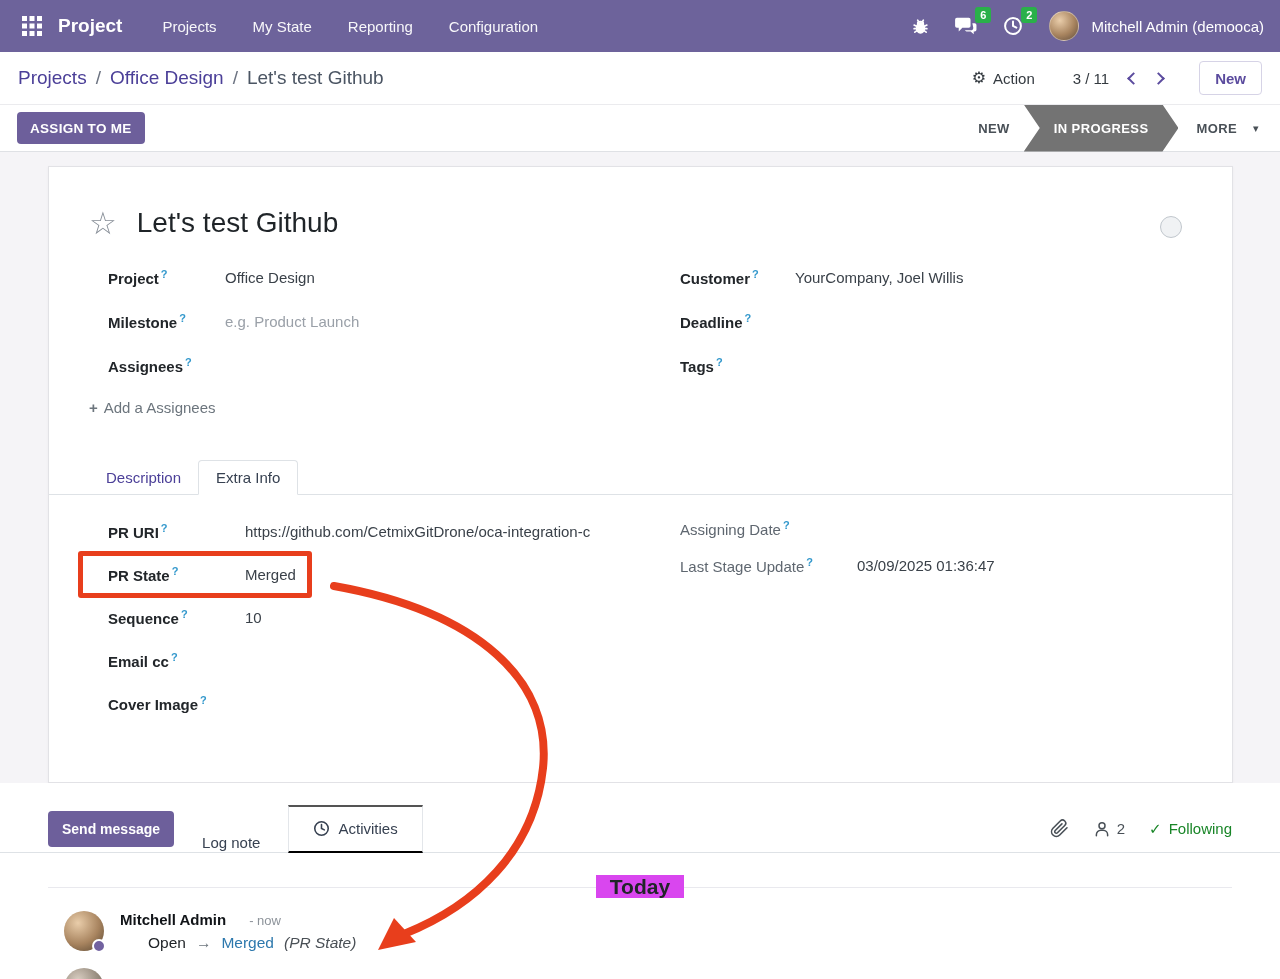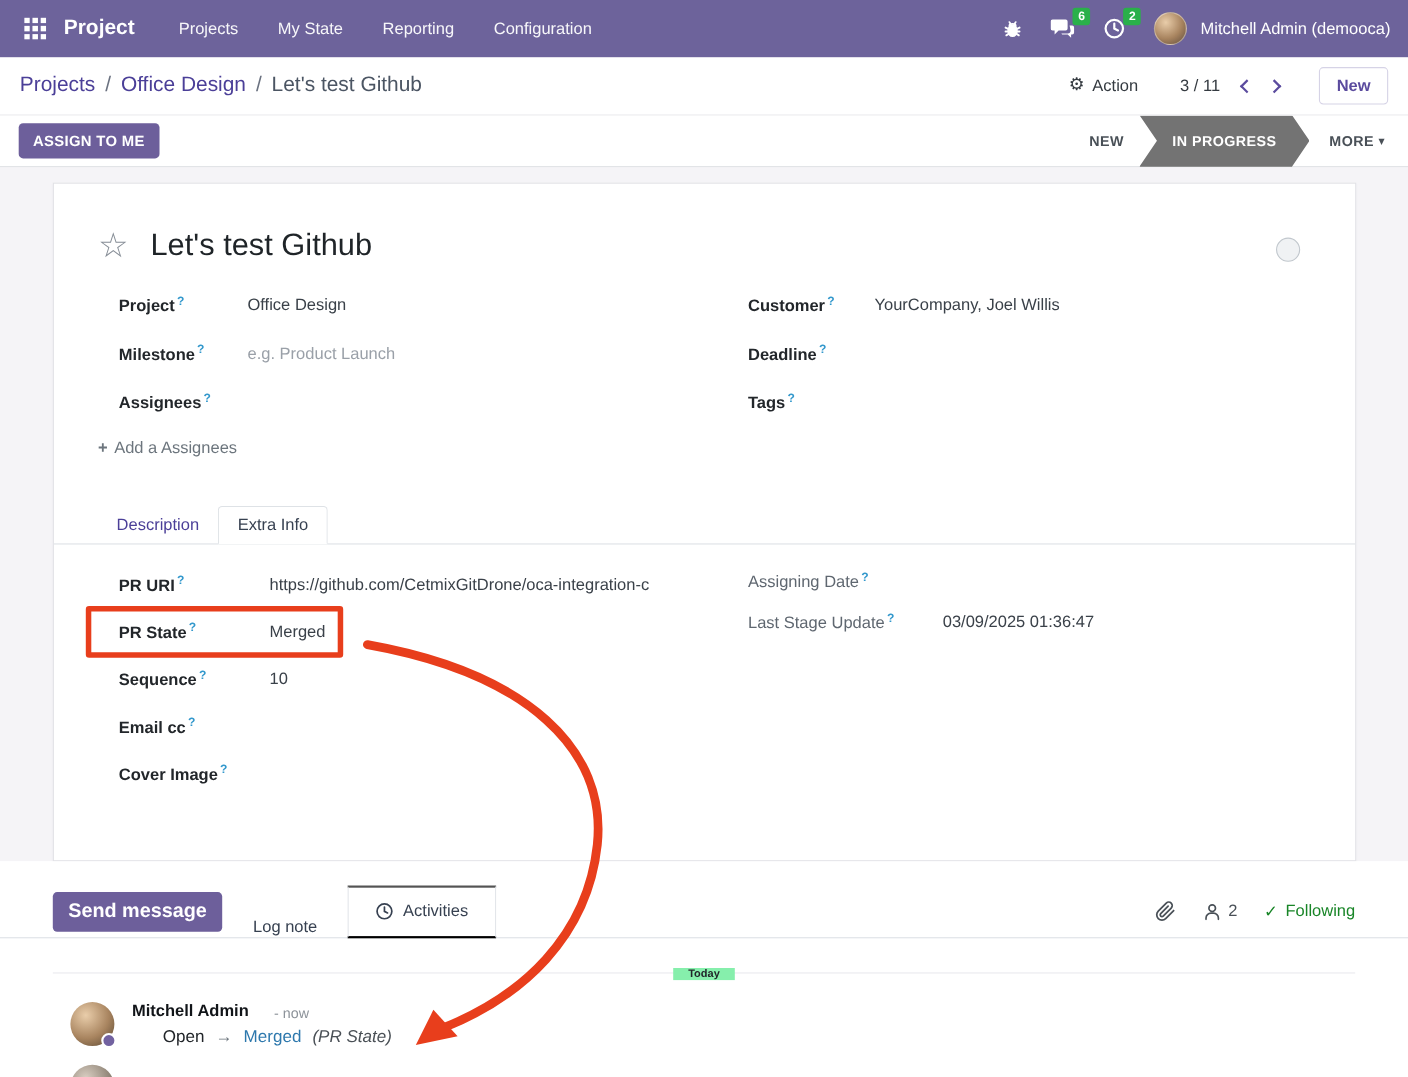--- a/index.html
+++ b/index.html
@@ -47,21 +47,21 @@
     border-bottom:1px solid #dfe1e5; display:flex; align-items:center; padding:0 17px; z-index:8; }
   .assign-btn { height:32px; padding:0 13px; background:#6d5f9b; color:#fff; border:none;
     border-radius:4px; font-size:13.5px; font-weight:700; letter-spacing:.3px; cursor:pointer; font-family:inherit; }
   .stages { margin-left:auto; display:flex; align-items:center; height:100%; }
   .stage-plain { font-size:13px; font-weight:600; letter-spacing:.4px; color:#495057;
     cursor:pointer; padding:0 10px; }
   .stage-active { height:47px; display:flex; align-items:center; padding:0 30px;
     background:#737373; color:#fff; font-size:13px; font-weight:700; letter-spacing:.4px;
     margin:0 4px; cursor:pointer;
     clip-path:polygon(0 0, calc(100% - 16px) 0, 100% 50%, calc(100% - 16px) 100%, 0 100%, 16px 50%); }
-  .stage-more { display:flex; align-items:center; gap:4px; font-size:13px; font-weight:600;
+  .stage-more { display:flex; align-items:center; gap:16px; font-size:13px; font-weight:600;
     letter-spacing:.4px; color:#495057; cursor:pointer; padding:0 4px 0 14px; }
   .caret { font-size:11px; color:#495057; }
 
   
   .graybg { position:absolute; top:152px; left:0; width:1280px; height:631px; background:#f5f4f7; }
   .sheet { position:absolute; top:166px; left:48px; width:1185px; height:617px; background:#fff;
     border:1px solid #e2e2e6; box-shadow:0 1px 3px rgba(0,0,0,.04); }
   .title-row { position:absolute; top:40px; left:40px; display:flex; align-items:center; }
   .star { font-size:31px; color:#878e97; cursor:pointer; line-height:1; }
   .sheet-title { font-size:28px; font-weight:500; color:#1f2428; margin-left:20px; cursor:text; }
@@ -92,37 +92,37 @@
 
   .fg-exleft  { top:343px; left:40px;  width:540px; grid-auto-rows:43px; }
   .fg-exright { top:343px; left:612px; width:560px; grid-auto-rows:37px; }
   .pruri { max-width:395px; }
 
   
   .chatter { position:absolute; top:783px; left:0; width:1280px; height:196px; background:#fff; }
   .chatbtns { position:absolute; top:22px; left:0; width:1280px; height:48px;
     border-bottom:1px solid #dee2e6; display:flex; align-items:center; padding:0 48px; }
   .send-btn { height:36px; padding:0 14px; background:#6d5f9b; color:#fff; border:none;
-    border-radius:4px; font-size:18px; font-weight:700; cursor:pointer; font-family:inherit; }
+    border-radius:4px; font-size:14px; font-weight:700; cursor:pointer; font-family:inherit; }
   .lognote-btn { margin-left:28px; font-size:15px; font-weight:500; color:#374151;
     background:none; border:none; cursor:pointer; font-family:inherit;margin-top:28px; }
   .activities-btn { margin-left:28px; height:48px; display:flex; align-items:center; gap:8px;
     padding:0 24px; border-left:1px solid #e3e6ea; border-right:1px solid #e3e6ea;
     font-size:15px; font-weight:500; color:#374151; background:#fff; cursor:pointer; font-family:inherit; }
   .chat-right { margin-left:auto; display:flex; align-items:center; gap:24px; }
   .clip, .followers { display:flex; align-items:center; gap:6px; cursor:pointer;
     color:#495057; font-size:15px; }
   .following { display:flex; align-items:center; gap:7px; color:#188527; font-size:15px;
     font-weight:500; cursor:pointer; }
   .checkmark { font-weight:700; }
 
   .today-divider { position:absolute; top:92px; left:48px; width:1184px; text-align:center; }
   .today-divider::before { content:""; position:absolute; left:0; right:0; top:50%;
     border-top:1px solid #e9e9ee; }
-  .today-label { position:relative; background:#86efac; padding:0 14px; font-size:10px;
+  .today-label { position:relative; background:#d946ef; padding:0 14px; font-size:21px;
     font-weight:700; color:#212529; }
 
   .message { position:absolute; top:128px; left:64px; display:flex; }
   .msg-avatar { position:relative; width:40px; height:40px; border-radius:50%; flex:none;
     background:radial-gradient(circle at 35% 30%, #e9cdaa, #a8845f 55%, #54432f); }
   .presence { position:absolute; right:-2px; bottom:-2px; width:14px; height:14px;
     border-radius:50%; background:#7262a0; border:2px solid #fff; }
   .msg-body { margin-left:16px; }
   .msg-head { font-size:15px; display:flex; align-items:flex-end; gap:23px; }
   .msg-author { font-weight:700; color:#111418; }

